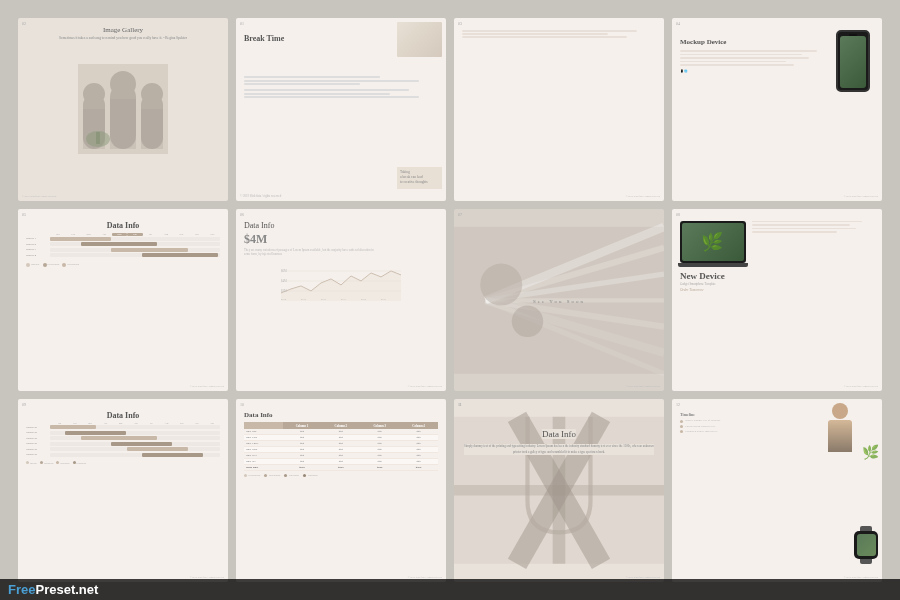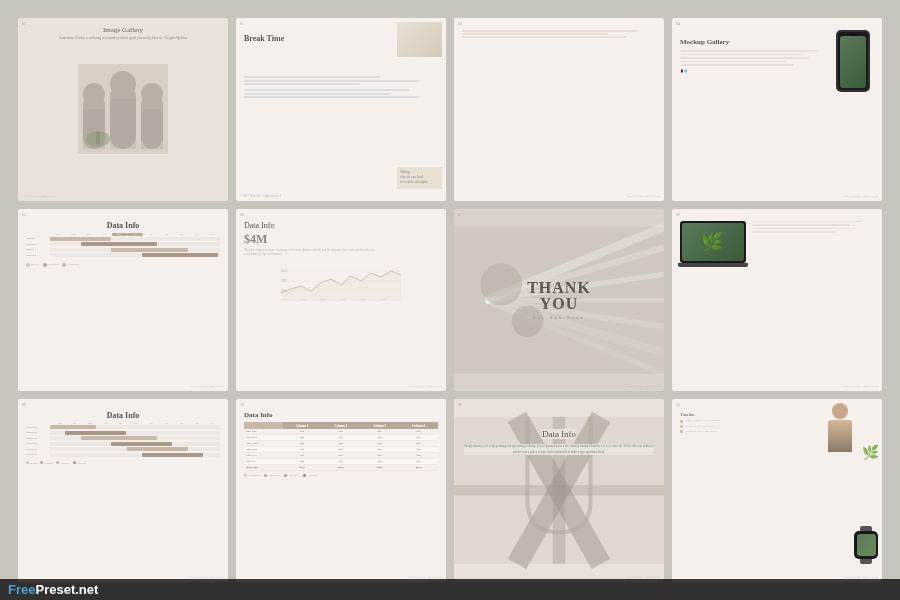--- a/index.html
+++ b/index.html
@@ -290,21 +290,21 @@
       <div style="height:1.5px;background:#e8e0d8;margin-bottom:1.5px;border-radius:1px;width:75%"></div>
       <div style="height:1.5px;background:#e8e0d8;margin-bottom:1.5px;border-radius:1px;width:85%"></div>
     </div>
     <div style="position:absolute;bottom:3px;right:4px;font-size:2.5px;color:#bbb">© 2019 Slidefisia / rights reserved</div>
   </div>
 
   <div class="slide slide-4">
     <span class="slide-number">04</span>
     <div style="display:flex;gap:4px;margin-top:4px;">
       <div style="flex:1;">
-        <div class="slide-4 title">Mockup Gallery</div>
+        <div class="slide-4 title">Mockup Device</div>
         <div style="height:1.5px;background:#e8e0d8;margin-bottom:2px;border-radius:1px;margin-top:4px;width:90%"></div>
         <div style="height:1.5px;background:#e8e0d8;margin-bottom:2px;border-radius:1px;width:80%"></div>
         <div style="height:1.5px;background:#e8e0d8;margin-bottom:2px;border-radius:1px;width:85%"></div>
         <div style="height:1.5px;background:#e8e0d8;margin-bottom:2px;border-radius:1px;width:70%"></div>
         <div style="height:1.5px;background:#e8e0d8;margin-bottom:2px;border-radius:1px;width:75%"></div>
         <div style="font-size:3px;color:#aaa;margin-top:3px">📱 🌐</div>
       </div>
       <div style="position:relative;width:38px;flex-shrink:0;">
         <div style="width:34px;height:62px;background:#1a1a1a;border-radius:5px;border:2px solid #333;position:relative;overflow:hidden;">
           <div style="position:absolute;top:2px;left:50%;transform:translateX(-50%);width:8px;height:2px;background:#111;border-radius:1px;z-index:2;"></div>
@@ -422,21 +422,20 @@
         <line x1="30" y1="70" x2="200" y2="70" stroke="rgba(255,255,255,0.2)" stroke-width="4"></line>
         <line x1="30" y1="70" x2="200" y2="95" stroke="rgba(255,255,255,0.15)" stroke-width="6"></line>
         <line x1="30" y1="70" x2="200" y2="120" stroke="rgba(255,255,255,0.1)" stroke-width="8"></line>
         <line x1="30" y1="70" x2="200" y2="140" stroke="rgba(255,255,255,0.1)" stroke-width="5"></line>
 
         <circle cx="45" cy="55" r="20" fill="rgba(180,170,160,0.5)"></circle>
         <circle cx="70" cy="90" r="15" fill="rgba(165,155,145,0.4)"></circle>
       </svg>
     </div>
     <div class="content">
-      <div class="thank-you">THANK YOU</div>
       <div class="see-you">See You Soon</div>
     </div>
     <div style="position:absolute;bottom:3px;right:4px;font-size:2.5px;color:#bbb;z-index:3">© 2019 Slidefisia / rights reserved</div>
   </div>
 
   <div class="slide slide-8">
     <span class="slide-number">08</span>
     <div style="display:flex;margin-top:4px;gap:2px;">
 
       <div style="width:68px;flex-shrink:0;">
@@ -446,20 +445,25 @@
           </div>
         </div>
         <div style="width:70px;height:4px;background:#444;border-radius:0 0 2px 2px;margin-left:-2px;"></div>
       </div>
       <div style="flex:1;padding-left:2px;">
         <div style="height:1.5px;background:#e8e0d8;margin-bottom:2px;border-radius:1px;width:90%"></div>
         <div style="height:1.5px;background:#e8e0d8;margin-bottom:2px;border-radius:1px;width:80%"></div>
         <div style="height:1.5px;background:#e8e0d8;margin-bottom:2px;border-radius:1px;width:85%"></div>
         <div style="height:1.5px;background:#e8e0d8;margin-bottom:2px;border-radius:1px;width:70%"></div>
       </div>
+    </div>
+    <div style="margin-top:4px;">
+      <div style="font-size:9px;color:#555;font-weight:bold">New Device</div>
+      <div style="font-size:3px;color:#aaa;margin-top:1px">Gadget Smartphone Template</div>
+      <div style="font-size:3.5px;color:#b8a898;margin-top:2px;font-style:italic">Order Tomorrow</div>
     </div>
     <div style="position:absolute;bottom:3px;right:4px;font-size:2.5px;color:#bbb">© 2019 Slidefisia / rights reserved</div>
   </div>
 
   <div class="slide slide-9 slide-simple-gantt">
     <span class="slide-number">09</span>
     <div style="font-size:8px;color:#555;text-align:center;margin-top:4px;margin-bottom:2px;font-weight:bold">Data Info</div>
     <div style="display:flex;margin-bottom:1px;padding-left:26px;">
       <div style="font-size:2.2px;color:#aaa;flex:1;text-align:center">Jan</div>
       <div style="font-size:2.2px;color:#aaa;flex:1;text-align:center">Feb</div>

